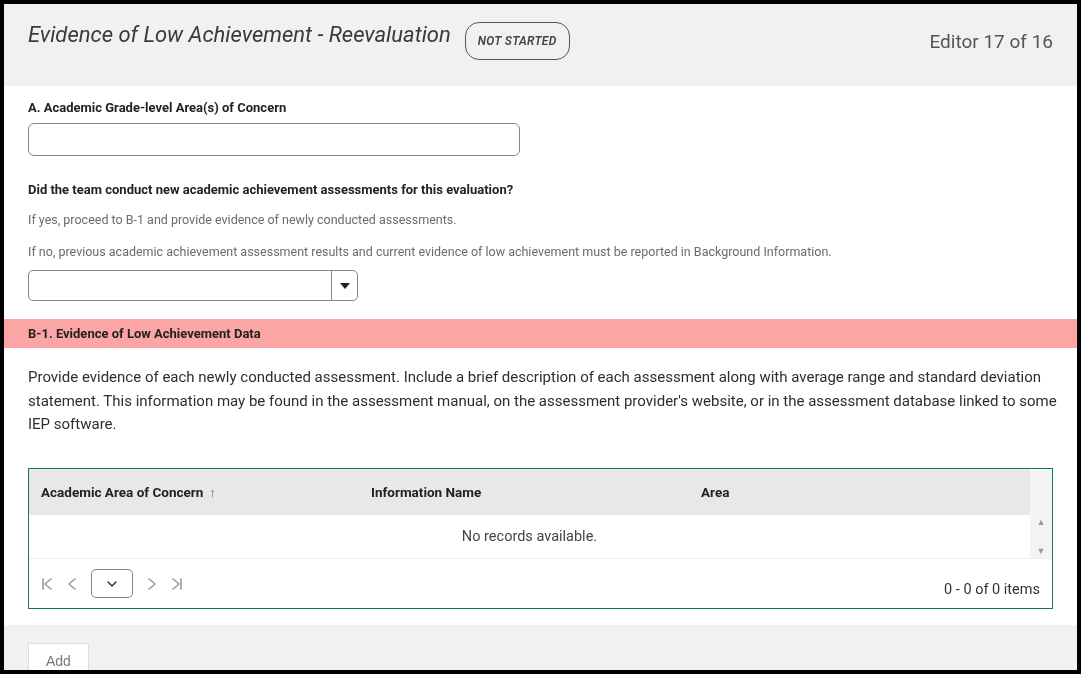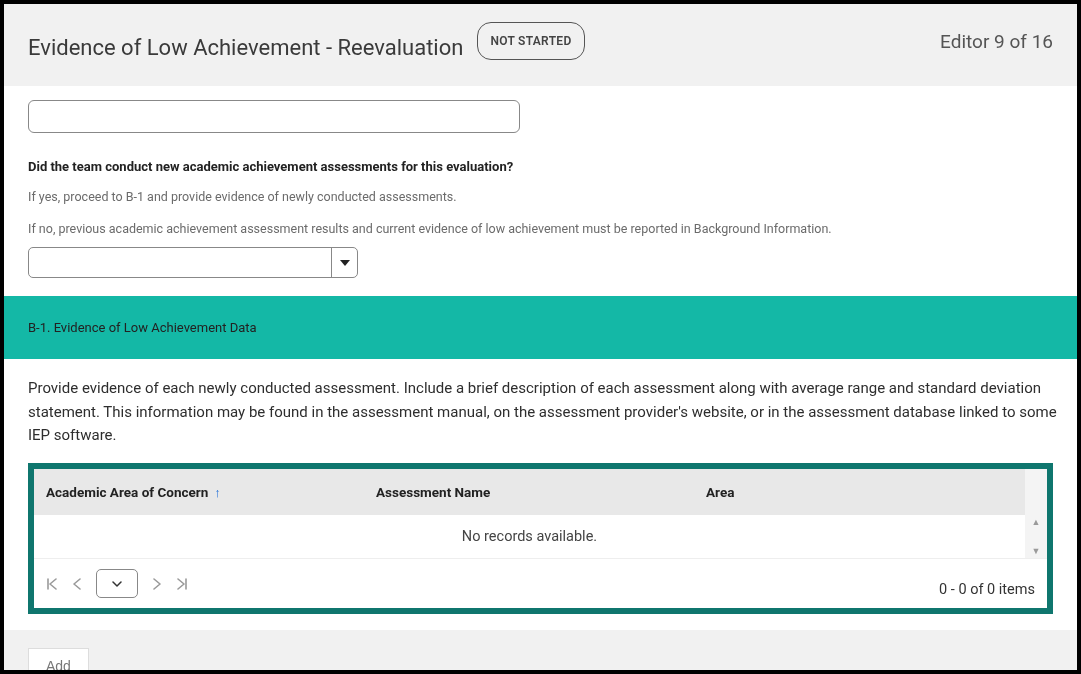--- a/index.html
+++ b/index.html
@@ -13,22 +13,23 @@
   }
   .header {
     background: #f1f1f1;
     padding: 18px 24px 26px 24px;
     display: flex;
     align-items: center;
     justify-content: space-between;
   }
   .header-left {
     display: flex;
-    align-items: flex-end;
+    align-items: flex-start;
     gap: 14px;
+    font-style: italic;
   }
   .page-title {
     font-size: 22px;
     font-weight: 400;
     color: #3a3a3a;
   }
   .status-badge {
     border: 1px solid #555;
     border-radius: 14px;
     padding: 11px 12px;
@@ -86,35 +87,35 @@
   .select-btn {
     width: 26px;
     height: 100%;
     border-left: 1px solid #888;
     display: flex;
     align-items: center;
     justify-content: center;
     cursor: pointer;
   }
   .subheader {
-    background: #14b8a6;
-    padding: 24px 24px;
+    background: #fca5a5;
+    padding: 7px 24px;
     font-size: 13px;
-    font-weight: 400;
+    font-weight: 700;
     color: #222;
   }
   .info-text {
     font-size: 15px;
     color: #2e2e2e;
     line-height: 1.55;
     padding: 18px 12px 16px 24px;
   }
   .table-wrap {
-    margin: 0 24px;
-    border: 6px solid #0f766e;
+    margin: 16px 24px;
+    border: 1px solid #0f766e;
   }
   .table-header {
     display: flex;
     background: #e8e8e8;
     font-size: 13.5px;
     font-weight: 700;
     color: #222;
     align-items: center;
   }
   .col-a { width: 330px; padding: 15px 12px; display:flex; align-items:center; gap:6px;}
@@ -188,24 +189,25 @@
   svg { display:block; }
 </style>
 </head>
 <body>
 
 <div class="header">
   <div class="header-left">
     <h1 class="page-title">Evidence of Low Achievement - Reevaluation</h1>
     <span class="status-badge">NOT STARTED</span>
   </div>
-  <div class="editor-count">Editor 9 of 16</div>
+  <div class="editor-count">Editor 17 of 16</div>
 </div>
 
 <div class="section">
+  <label class="field-label">A. Academic Grade-level Area(s) of Concern</label>
   <input type="text" class="text-input" value="" style="">
 
   <div class="question-block">
     <label class="field-label">Did the team conduct new academic achievement assessments for this evaluation?</label>
     <div class="help-text">If yes, proceed to B-1 and provide evidence of newly conducted assessments.</div>
     <div class="help-text">If no, previous academic achievement assessment results and current evidence of low achievement must be reported in Background Information.</div>
     <div class="select-wrap">
       <div class="select-value"></div>
       <div class="select-btn">
         <svg width="10" height="6" viewBox="0 0 10 6">
@@ -219,21 +221,21 @@
 <div class="subheader">B-1. Evidence of Low Achievement Data</div>
 
 <div class="info-text">Provide evidence of each newly conducted assessment. Include a brief description of each assessment along with average range and standard deviation statement. This information may be found in the assessment manual, on the assessment provider's website, or in the assessment database linked to some IEP software.</div>
 
 <div class="table-wrap">
   <div class="table-header">
     <div class="col-a">
       <span>Academic Area of Concern</span>
       <span class="sort-icon">↑</span>
     </div>
-    <div class="col-b">Assessment Name</div>
+    <div class="col-b">Information Name</div>
     <div class="col-c">Area</div>
     <div class="col-scroll"></div>
   </div>
   <div class="table-body">
     <div class="table-body-content">No records available.</div>
     <div class="scroll-col">
       <span>▲</span>
       <span>▼</span>
     </div>
   </div>

